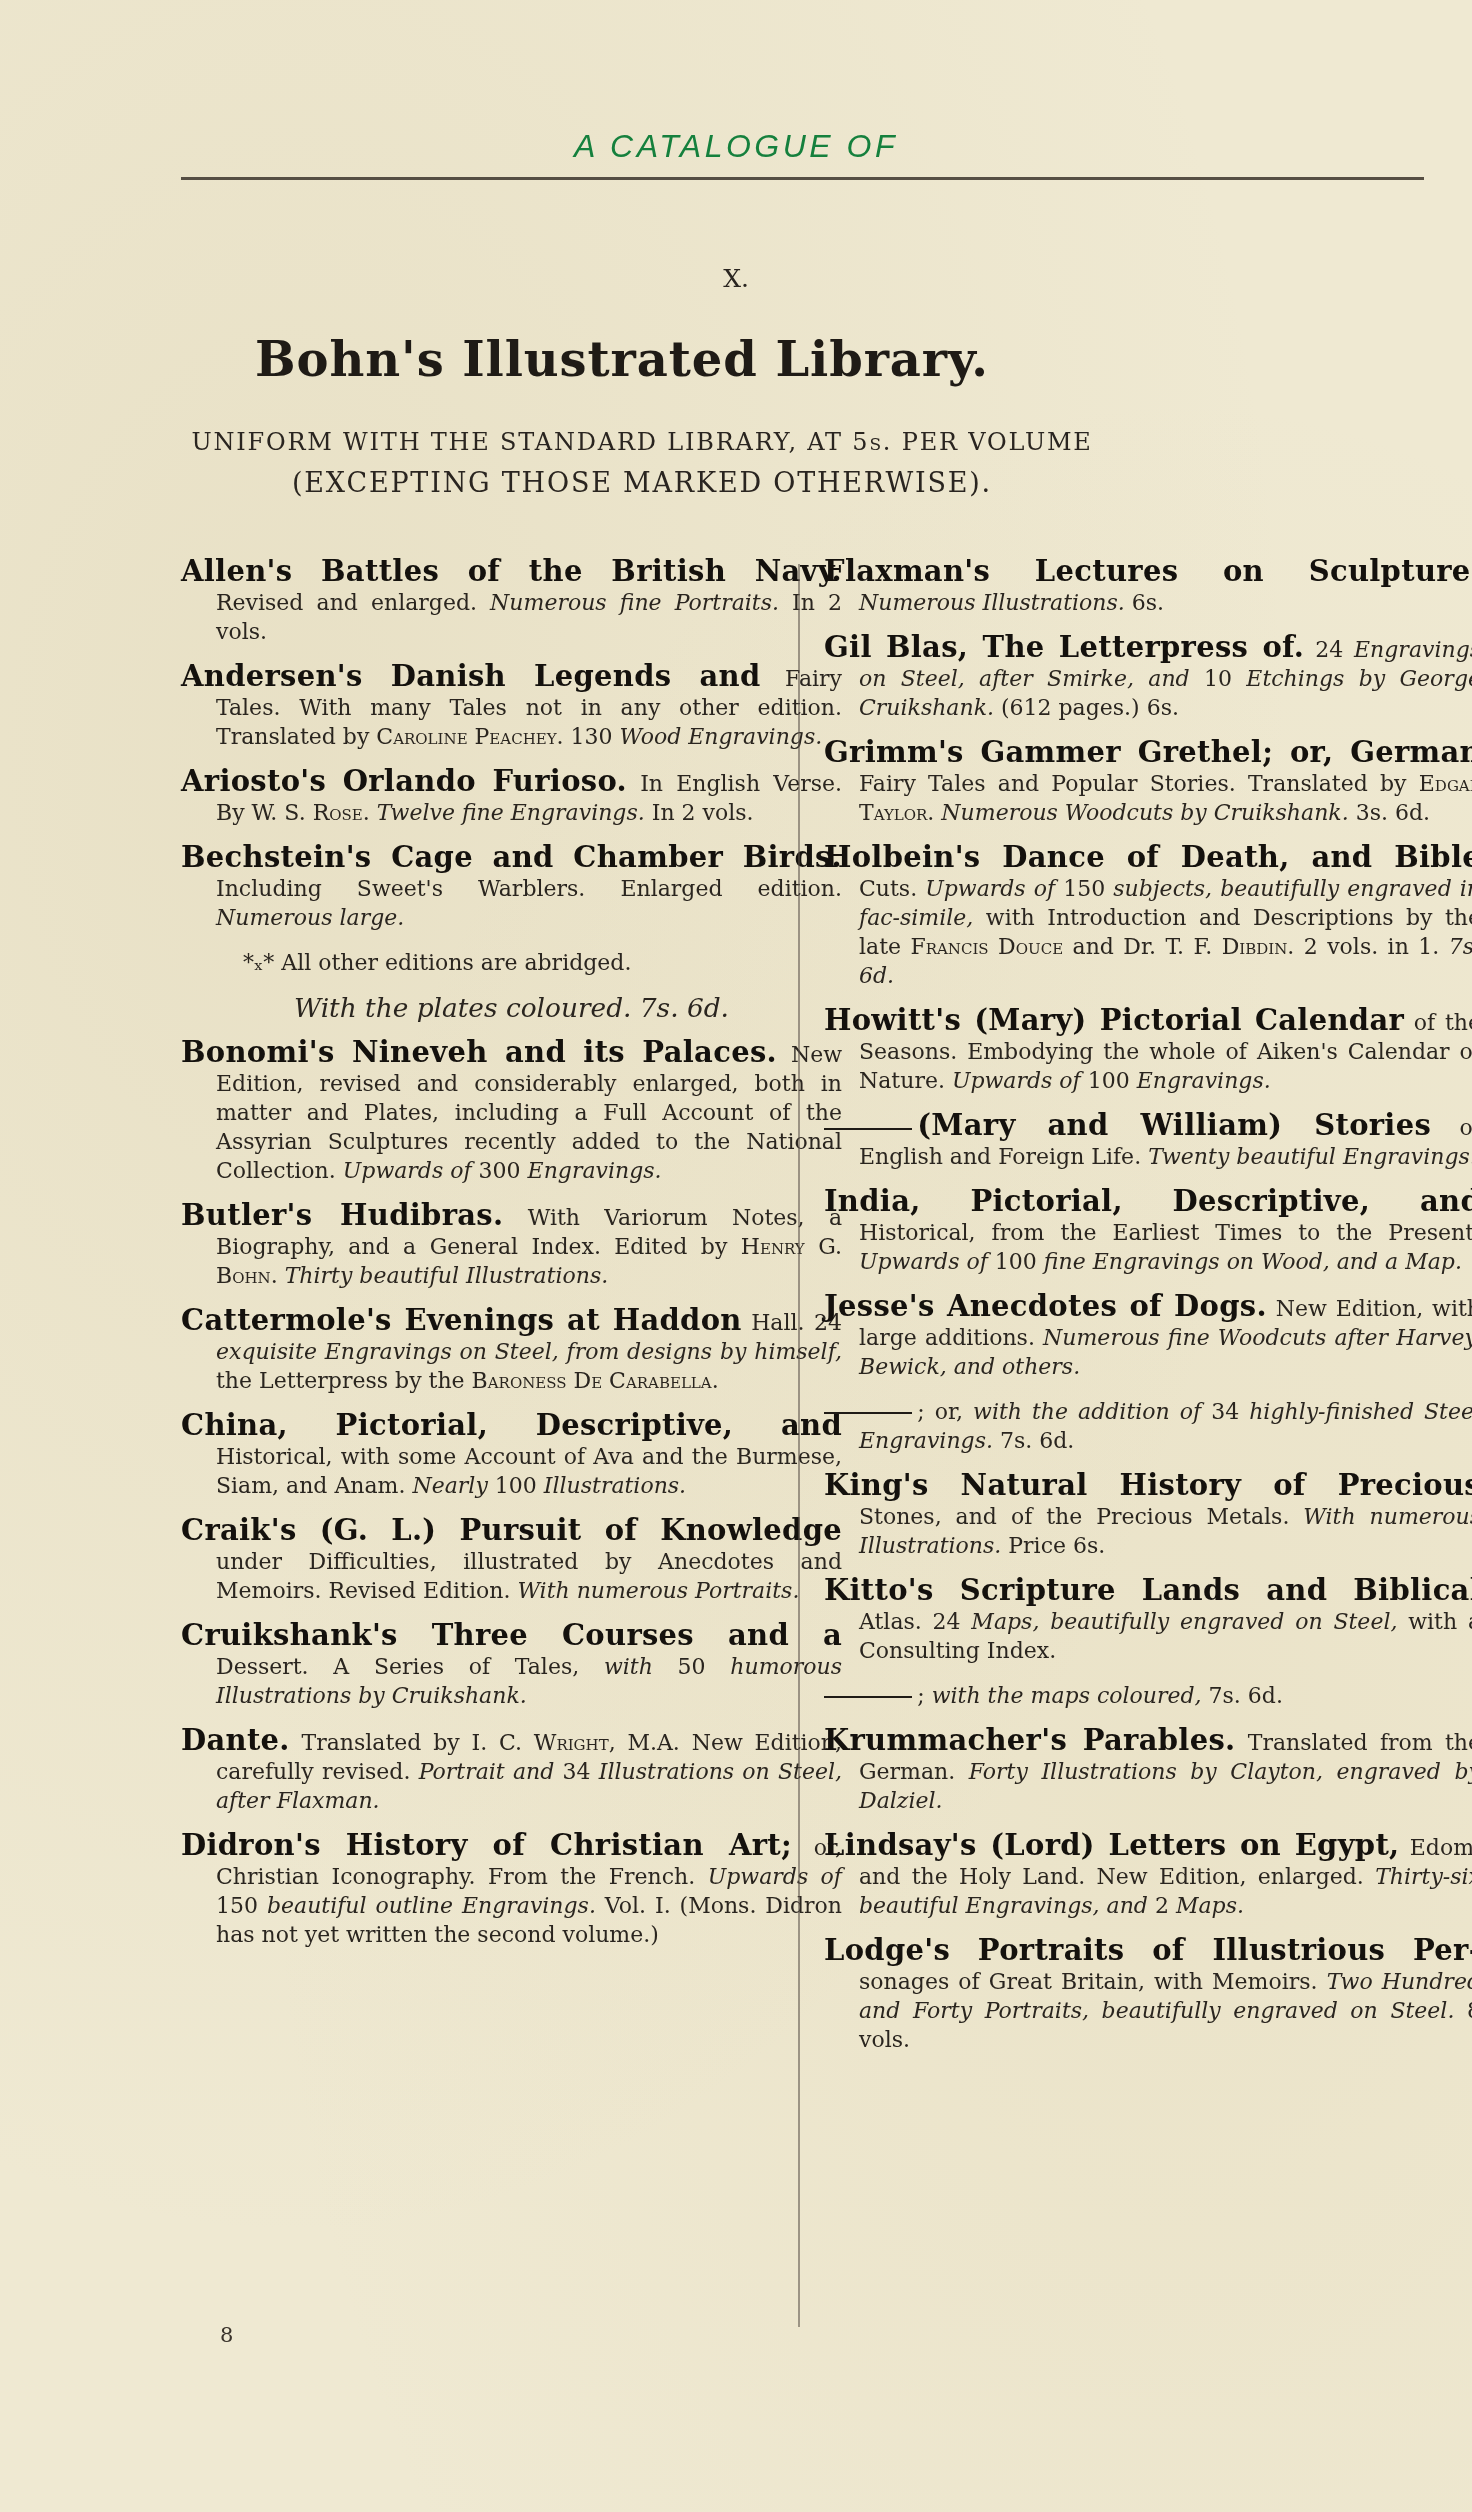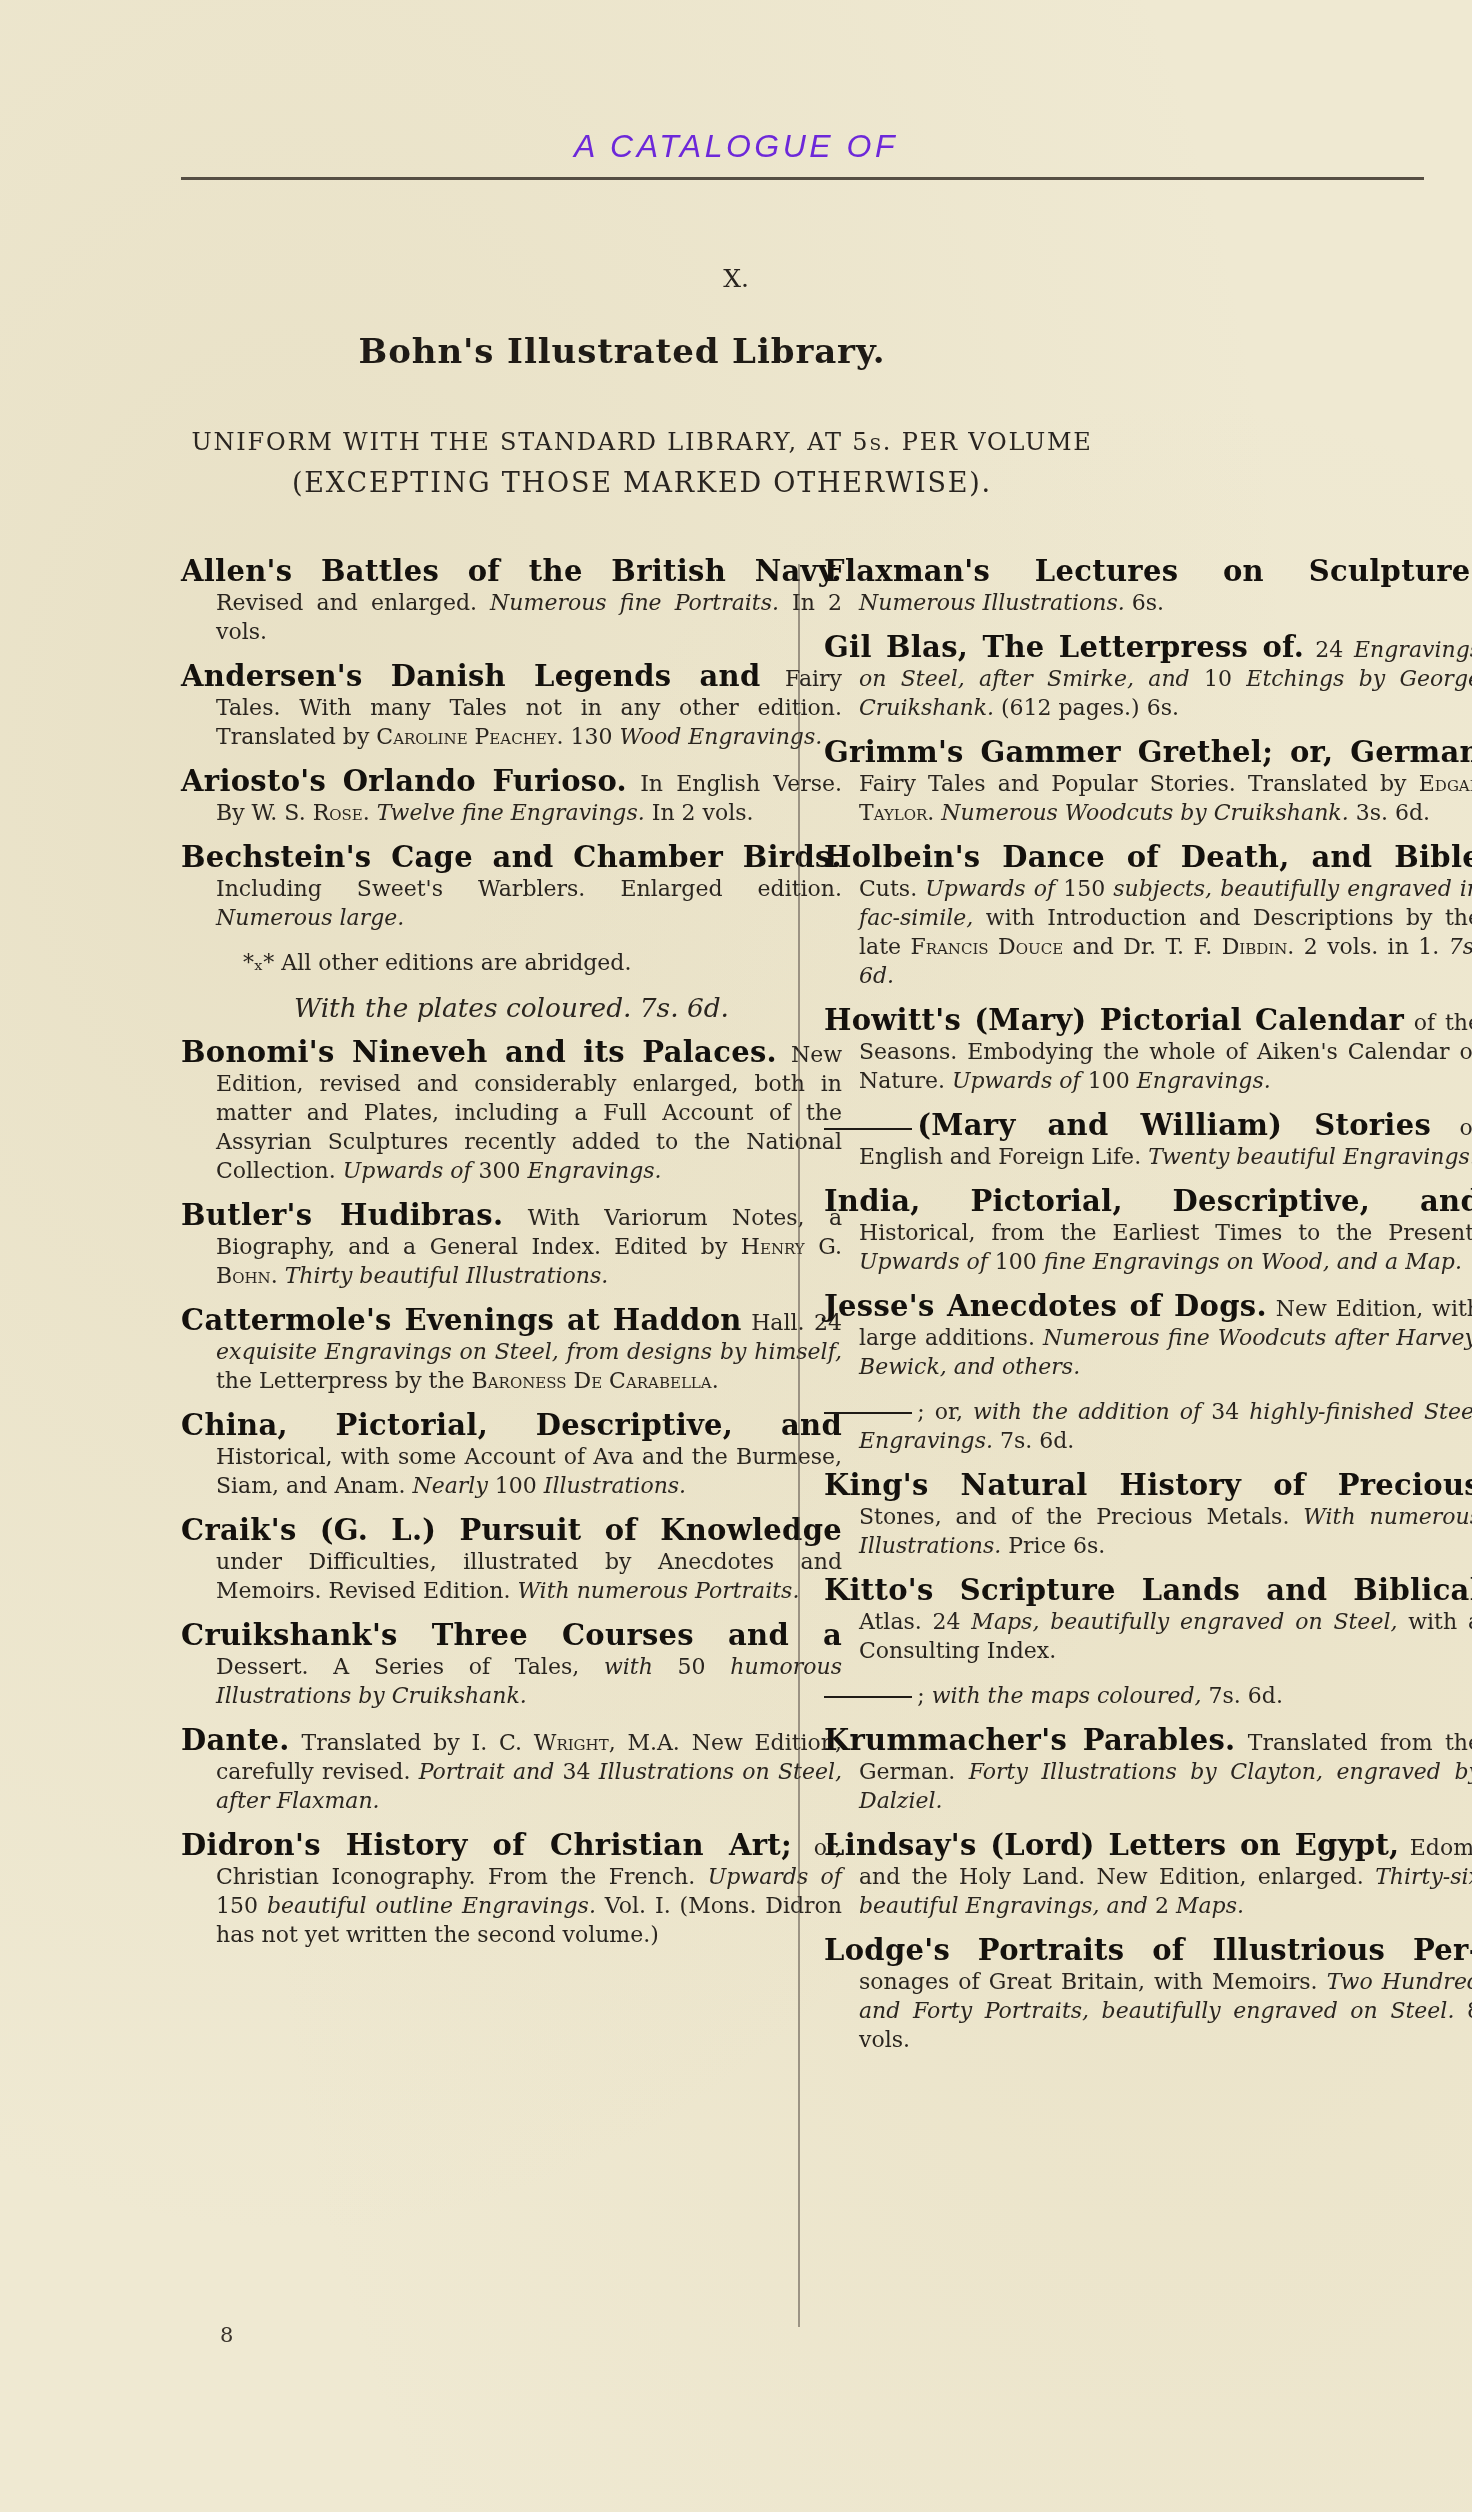--- a/index.html
+++ b/index.html
@@ -10,33 +10,33 @@
       radial-gradient(ellipse at 20% 30%, rgba(200,185,140,0.18), transparent 60%),
       radial-gradient(ellipse at 80% 70%, rgba(210,195,150,0.16), transparent 55%);
     color:#1f1b16;
     font-family:"DejaVu Serif", "Liberation Serif", serif;
     position:relative;
   }
   .page { position:absolute; left:0; top:0; width:1472px; height:2512px; }
   .running-head {
     position:absolute; top:128px; left:0; width:1472px; text-align:center;
     font-family:"Liberation Sans", sans-serif; font-style:italic;
-    font-size:32px; letter-spacing:3.5px; color:#6d28d9;
+    font-size:32px; letter-spacing:3.5px; color:#15803d;
   }
   .head-rule {
     position:absolute; top:177px; left:181px; width:1243px; height:2.6px;
     background:#3b342c; opacity:.85;
   }
   .section-num {
     position:absolute; top:264px; left:0; width:1472px; text-align:center;
     font-size:25px; color:#2a2520;
   }
   .section-title {
     position:absolute; top:331px; left:0; width:1244px; text-align:center;
-    font-size:34px; font-weight:bold; color:#1f1b16; letter-spacing:0.9px;
+    font-size:48px; font-weight:bold; color:#1f1b16; letter-spacing:0.9px;
   }
   .subtitle {
     position:absolute; left:0; width:1284px; text-align:center;
     font-size:24px; color:#2a2520; letter-spacing:1.8px; font-variant:small-caps;
   }
   .subtitle.l1 { top:428px; }
   .subtitle.l2 { top:467px; font-size:27px; }
   .col {
     position:absolute; top:557px; width:661px;
   }

